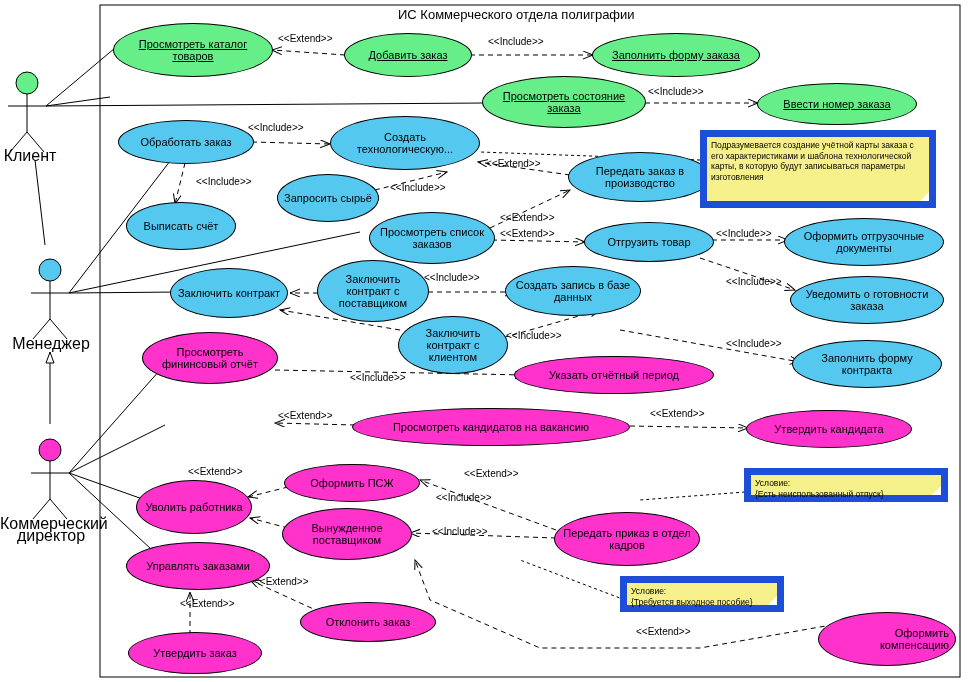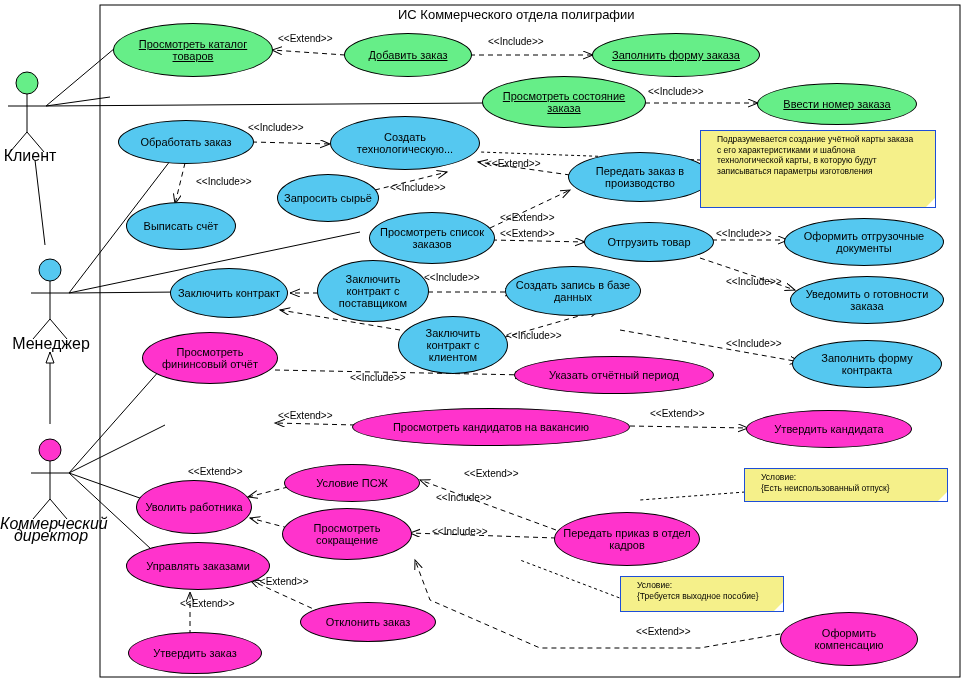--- a/index.html
+++ b/index.html
@@ -40,25 +40,25 @@
     overflow: hidden;
   }
   .uc-green { background: #66ee88; text-decoration: underline; }
   .uc-blue  { background: #55c8f0; }
   .uc-pink  { background: #ff33cc; }
 
   .note {
     position: absolute;
     box-sizing: border-box;
     background: #f5f08a;
-    border: 1px solid #1d4ed8;
+    border: 7px solid #1d4ed8;
     font-size: 8.5px;
     line-height: 10.5px;
     color: #000000;
-    padding: 3px 16px;
+    padding: 3px 4px;
     text-align: left;
     white-space: pre-line;
   }
   .note::after {
     content: "";
     position: absolute;
     right: 0;
     bottom: 0;
     width: 0;
     height: 0;
@@ -197,21 +197,21 @@
 
     <line x1="190" y1="635" x2="190" y2="592" stroke="#000" stroke-dasharray="5,4" marker-end="url(#arrowOpen)"></line>
 
     <polyline points="860,620 700,648 540,648 430,600 415,560" fill="none" stroke="#000" stroke-dasharray="5,4" marker-end="url(#arrowOpen)"></polyline>
   </svg>
 
   <div class="sys-title" style="left:398px; top:8px;">ИС Коммерческого отдела полиграфии</div>
 
   <div class="actor-label" style="left:0px; top:150px; width:60px;">Клиент</div>
   <div class="actor-label" style="left:10px; top:338px; width:82px;">Менеджер</div>
-  <div class="actor-label" style="left:0px; top:518px; width:102px;font-style:italic;">Коммерческий
+  <div class="actor-label" style="left:0px; top:518px; width:102px;">Коммерческий
 директор</div>
 
   <div class="node uc-green" style="left:113px; top:23px;  width:160px; height:54px;">Просмотреть каталог товаров</div>
   <div class="node uc-green" style="left:344px; top:33px;  width:128px; height:44px;">Добавить заказ</div>
   <div class="node uc-green" style="left:592px; top:33px;  width:168px; height:44px;">Заполнить форму заказа</div>
   <div class="node uc-green" style="left:482px; top:76px;  width:164px; height:52px;">Просмотреть состояние заказа</div>
   <div class="node uc-green" style="left:757px; top:83px;  width:160px; height:42px;">Ввести номер заказа</div>
 
   <div class="node uc-blue" style="left:118px; top:120px; width:136px; height:44px;">Обработать заказ</div>
   <div class="node uc-blue" style="left:330px; top:116px; width:150px; height:54px;">Создать технологическую...</div>
@@ -225,28 +225,28 @@
   <div class="node uc-blue" style="left:170px; top:268px; width:118px; height:50px;">Заключить контракт</div>
   <div class="node uc-blue" style="left:317px; top:260px; width:112px; height:62px;">Заключить контракт с поставщиком</div>
   <div class="node uc-blue" style="left:505px; top:266px; width:136px; height:50px;">Создать запись в базе данных</div>
   <div class="node uc-blue" style="left:398px; top:316px; width:110px; height:58px;">Заключить контракт с клиентом</div>
   <div class="node uc-blue" style="left:792px; top:340px; width:150px; height:48px;">Заполнить форму контракта</div>
 
   <div class="node uc-pink" style="left:142px; top:332px; width:136px; height:52px;">Просмотреть фининсовый отчёт</div>
   <div class="node uc-pink" style="left:514px; top:356px; width:200px; height:38px;">Указать отчётный период</div>
   <div class="node uc-pink" style="left:352px; top:408px; width:278px; height:38px;">Просмотреть кандидатов на вакансию</div>
   <div class="node uc-pink" style="left:746px; top:410px; width:166px; height:38px;">Утвердить кандидата</div>
-  <div class="node uc-pink" style="left:284px; top:464px; width:136px; height:38px;">Условие ПСЖ</div>
+  <div class="node uc-pink" style="left:284px; top:464px; width:136px; height:38px;">Оформить ПСЖ</div>
   <div class="node uc-pink" style="left:136px; top:480px; width:116px; height:54px;">Уволить работника</div>
-  <div class="node uc-pink" style="left:282px; top:508px; width:130px; height:52px;">Просмотреть сокращение</div>
+  <div class="node uc-pink" style="left:282px; top:508px; width:130px; height:52px;">Вынужденное поставщиком</div>
   <div class="node uc-pink" style="left:554px; top:512px; width:146px; height:54px;">Передать приказ в отдел кадров</div>
   <div class="node uc-pink" style="left:126px; top:542px; width:144px; height:48px;">Управлять заказами</div>
   <div class="node uc-pink" style="left:300px; top:602px; width:136px; height:40px;">Отклонить заказ</div>
   <div class="node uc-pink" style="left:128px; top:632px; width:134px; height:42px;">Утвердить заказ</div>
-  <div class="node uc-pink" style="left:780px; top:612px; width:138px; height:54px;">Оформить компенсацию</div>
+  <div class="node uc-pink" style="left:818px; top:612px; width:138px; height:54px;text-align:right;">Оформить компенсацию</div>
 
   <div class="note" style="left:700px; top:130px; width:236px; height:78px;">Подразумевается создание учётной карты заказа с его характеристиками и шаблона технологической карты, в которую будут записываться параметры изготовления</div>
   <div class="note" style="left:744px; top:468px; width:204px; height:34px;">Условие:
 {Есть неиспользованный отпуск}</div>
   <div class="note" style="left:620px; top:576px; width:164px; height:36px;">Условие:
 {Требуется выходное пособие}</div>
 
   <div class="edge-label" style="left:278px; top:33px;">&lt;&lt;Extend&gt;&gt;</div>
   <div class="edge-label" style="left:488px; top:36px;">&lt;&lt;Include&gt;&gt;</div>
   <div class="edge-label" style="left:648px; top:86px;">&lt;&lt;Include&gt;&gt;</div>

